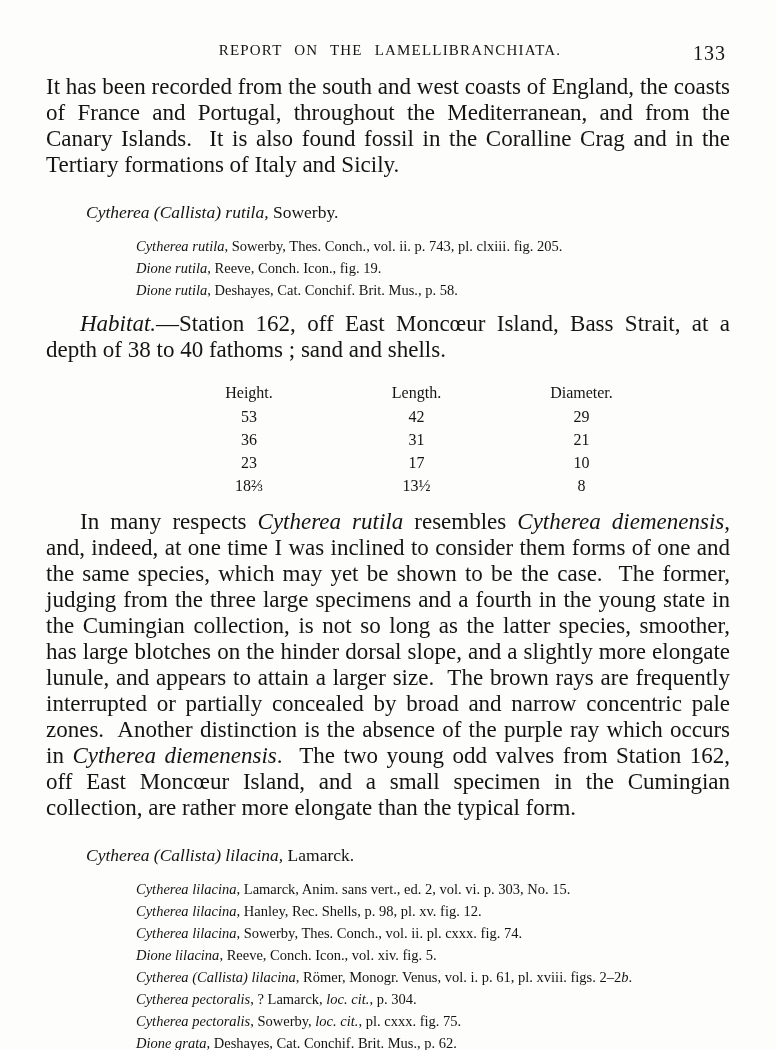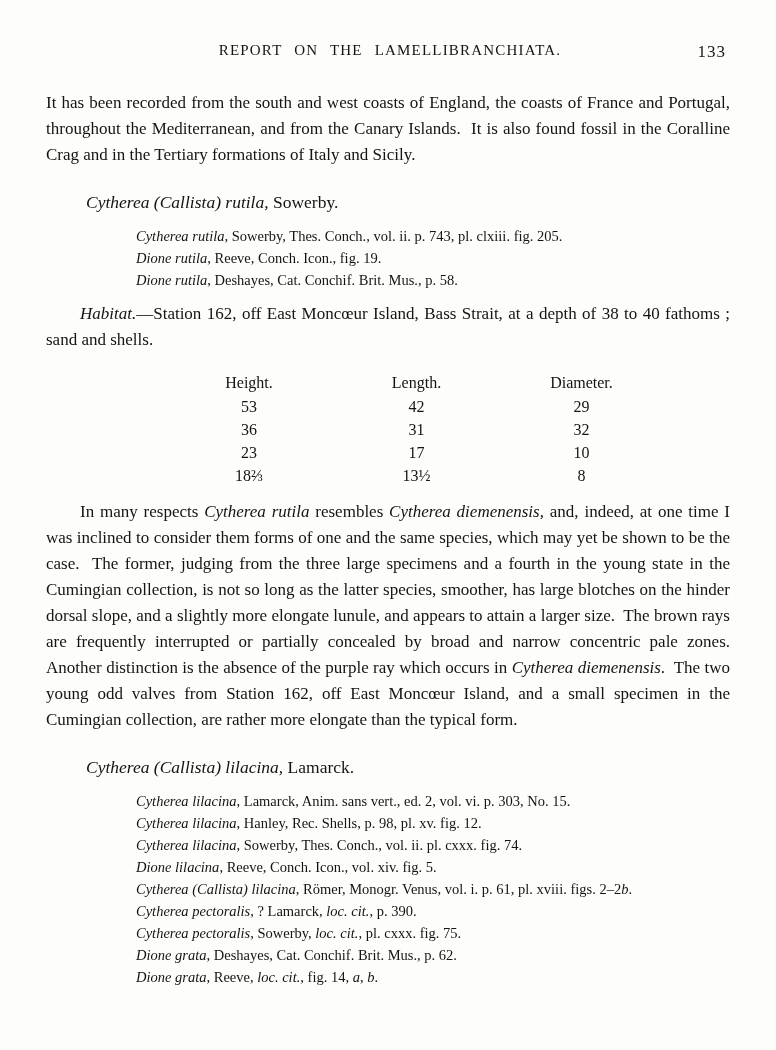--- a/index.html
+++ b/index.html
@@ -15,38 +15,38 @@
     background: #fdfdfb;
     color: #151413;
     font-family: "Liberation Serif", "DejaVu Serif", serif;
     box-sizing: border-box;
     padding: 42px 42px 0 46px;
     overflow: hidden;
   }
   .header {
     position: relative;
     height: 22px;
-    margin-bottom: 26px;
+    margin-bottom: 10px;
   }
   .running-title {
     text-align: center;
     font-size: 15px;
     letter-spacing: 1.2px;
     word-spacing: 7px;
     white-space: pre;
   }
   .page-number {
     position: absolute;
     right: 8px;
     top: 0;
-    font-size: 17px;
+    font-size: 20px;
     letter-spacing: 1px;
   }
   p.body {
-    font-size: 17px;
+    font-size: 23px;
     line-height: 26px;
     text-align: justify;
     margin: 0 4px 18px 0;
     white-space: pre-wrap;
   }
   p.body.indent { text-indent: 34px; }
   h3.species {
     font-weight: normal;
     font-size: 17.5px;
     margin: 24px 0 12px 40px;
@@ -100,41 +100,41 @@
     <div class="cell colhead">Height.</div>
     <div class="cell colhead">Length.</div>
     <div class="cell colhead">Diameter.</div>
 
     <div class="cell">53</div>
     <div class="cell">42</div>
     <div class="cell">29</div>
 
     <div class="cell">36</div>
     <div class="cell">31</div>
-    <div class="cell">32</div>
+    <div class="cell">21</div>
 
     <div class="cell">23</div>
     <div class="cell">17</div>
     <div class="cell">10</div>
 
     <div class="cell">18⅔</div>
     <div class="cell">13½</div>
     <div class="cell">8</div>
   </div>
 
   <p class="body indent"><span>In many respects </span><i>Cytherea rutila</i><span> resembles </span><i>Cytherea diemenensis</i><span>, and, indeed, at one time I was inclined to consider them forms of one and the same species, which may yet be shown to be the case.  The former, judging from the three large specimens and a fourth in the young state in the Cumingian collection, is not so long as the latter species, smoother, has large blotches on the hinder dorsal slope, and a slightly more elongate lunule, and appears to attain a larger size.  The brown rays are frequently interrupted or partially concealed by broad and narrow concentric pale zones.  Another distinction is the absence of the purple ray which occurs in </span><i>Cytherea diemenensis</i><span>.  The two young odd valves from Station 162, off East Moncœur Island, and a small specimen in the Cumingian collection, are rather more elongate than the typical form.</span></p>
 
   <h3 class="species"><i>Cytherea (Callista) lilacina,</i><span> Lamarck.</span></h3>
 
   <div class="synonymy">
     <p><i>Cytherea lilacina</i><span>, Lamarck, Anim. sans vert., ed. 2, vol. vi. p. 303, No. 15.</span></p>
     <p><i>Cytherea lilacina</i><span>, Hanley, Rec. Shells, p. 98, pl. xv. fig. 12.</span></p>
     <p><i>Cytherea lilacina</i><span>, Sowerby, Thes. Conch., vol. ii. pl. cxxx. fig. 74.</span></p>
     <p><i>Dione lilacina</i><span>, Reeve, Conch. Icon., vol. xiv. fig. 5.</span></p>
     <p><i>Cytherea (Callista) lilacina</i><span>, Römer, Monogr. Venus, vol. i. p. 61, pl. xviii. figs. 2–2</span><i>b</i><span>.</span></p>
-    <p><i>Cytherea pectoralis</i><span>, ? Lamarck, </span><i>loc. cit.</i><span>, p. 390.</span></p>
+    <p><i>Cytherea pectoralis</i><span>, ? Lamarck, </span><i>loc. cit.</i><span>, p. 304.</span></p>
     <p><i>Cytherea pectoralis</i><span>, Sowerby, </span><i>loc. cit.</i><span>, pl. cxxx. fig. 75.</span></p>
     <p><i>Dione grata</i><span>, Deshayes, Cat. Conchif. Brit. Mus., p. 62.</span></p>
     <p><i>Dione grata</i><span>, Reeve, </span><i>loc. cit.</i><span>, fig. 14, </span><i>a</i><span>, </span><i>b</i><span>.</span></p>
 
   </div>
 
 </div>
 
 </body></html>

